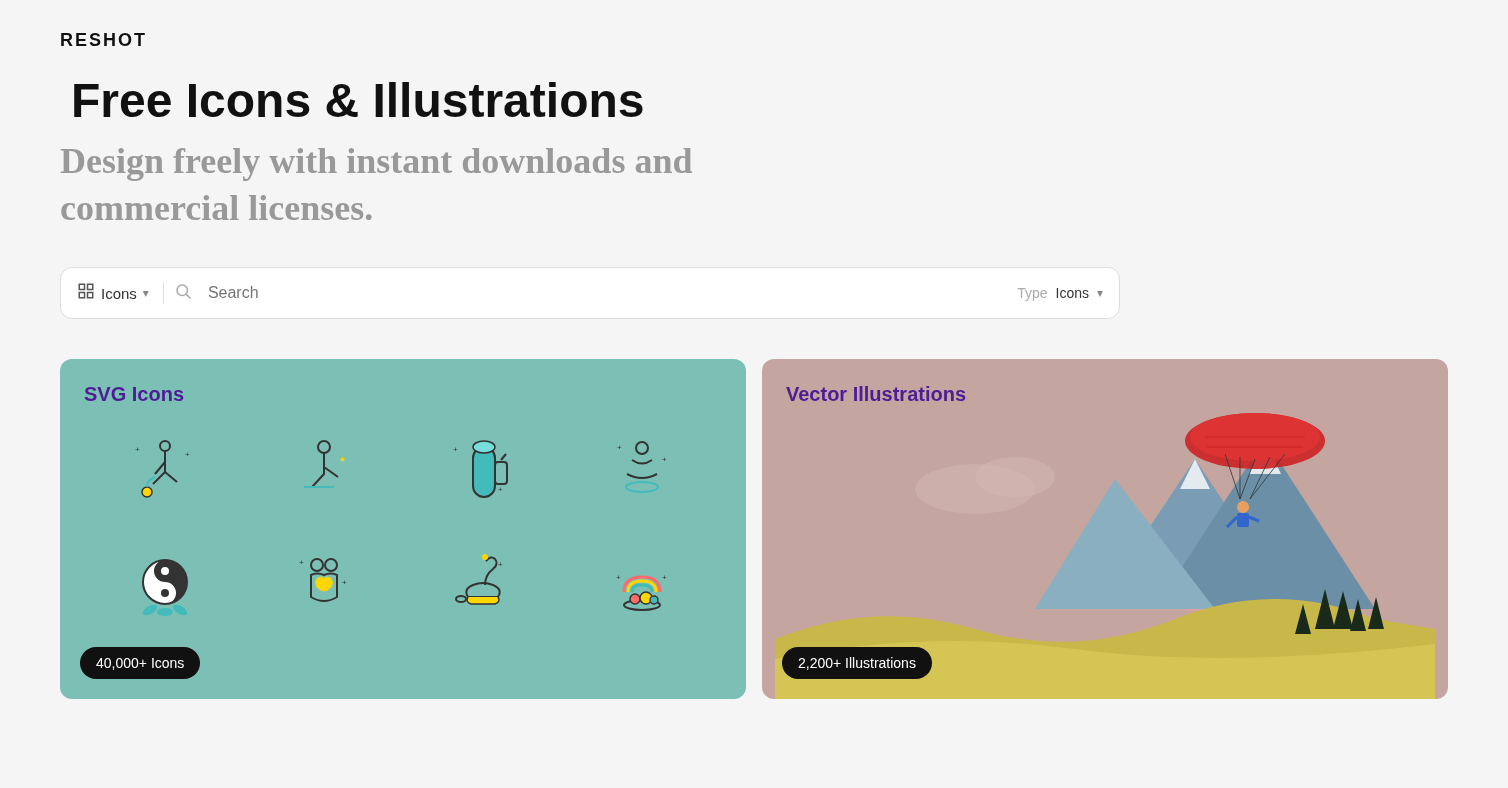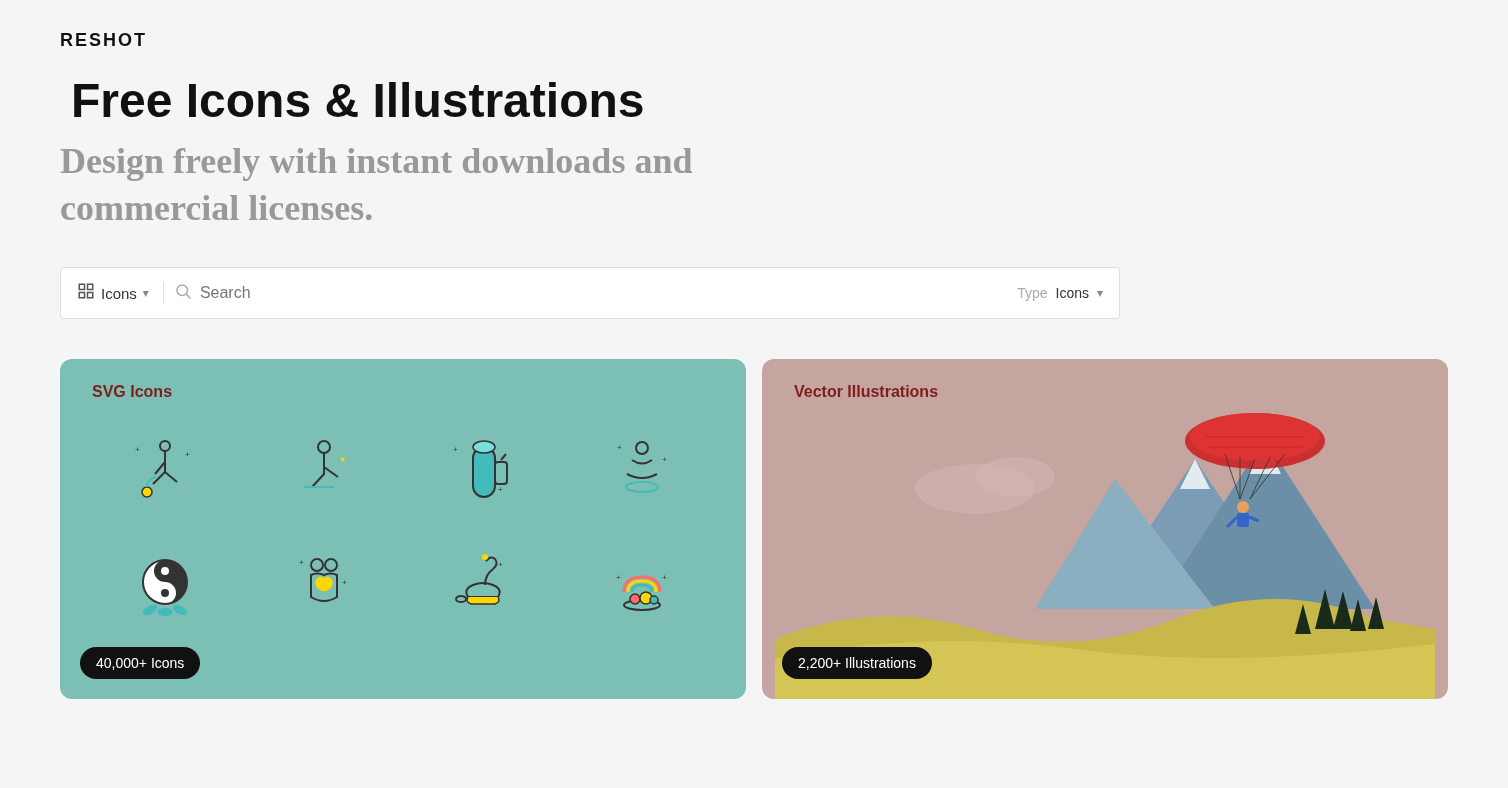--- a/index.html
+++ b/index.html
@@ -35,21 +35,21 @@
       margin-bottom: 36px;
       line-height: 1.3;
       font-family: Liberation Serif, serif;
     }
 
     .search-bar {
       display: flex;
       align-items: center;
       background: #fff;
       border: 1px solid #ddd;
-      border-radius: 4px;
+      border-radius: 12px;
       padding: 14px 16px;
       height: 52px;
       max-width: 1060px;
       margin-bottom: 40px;
       gap: 10px;
     }
 
     .search-type-selector {
       display: flex;
       align-items: center;
@@ -68,21 +68,21 @@
     }
 
     .chevron-icon {
       font-size: 12px;
       color: #888;
     }
 
     .search-input-wrapper {
       display: flex;
       align-items: center;
-      gap: 8px;
+      gap: 16px;
       flex: 1;
     }
 
     .search-magnifier {
       color: #888;
       font-size: 16px;
     }
 
     .search-input {
       border: none;
@@ -131,23 +131,23 @@
       background: #7bbfb5;
     }
 
     .card-illustrations {
       background: #c4a5a0;
     }
 
     .card-title {
       position: absolute;
       top: 24px;
-      left: 32px;
-      color: #7f1d1d;
-      font-size: 16px;
+      left: 24px;
+      color: #4c1d95;
+      font-size: 20px;
       font-weight: 700;
     }
 
     .card-badge {
       position: absolute;
       bottom: 20px;
       left: 20px;
       background: #111;
       color: #fff;
       font-size: 14px;

